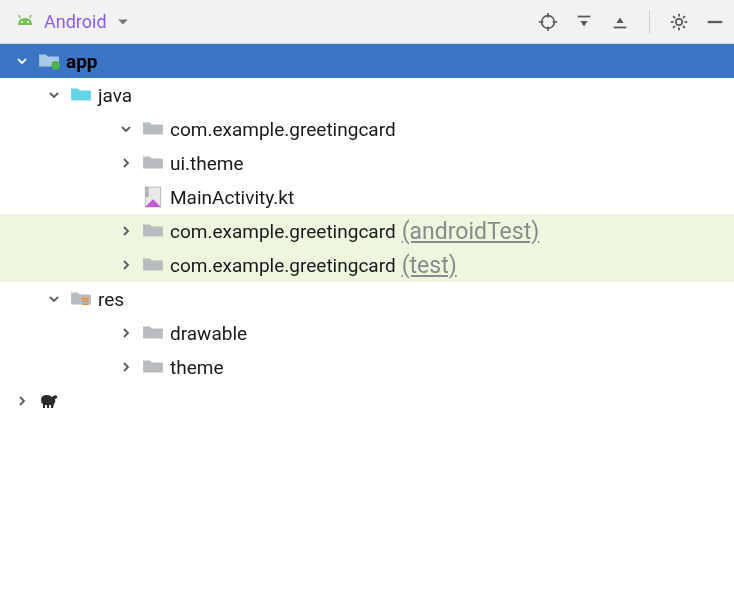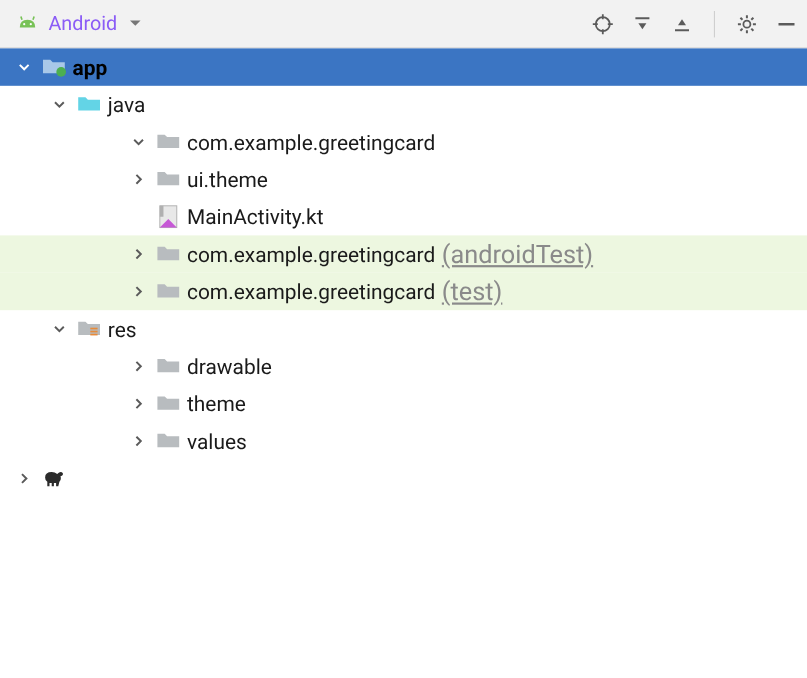--- a/index.html
+++ b/index.html
@@ -333,33 +333,20 @@
         </svg>
       </span>
     <span class="icon">
         <svg viewBox="0 0 20 20">
           <use href="#folder-grey"></use>
         </svg>
       </span>
     <span class="label">theme</span>
   </div>
 
-  <div class="row d2">
-    <span class="arrow">
-        <svg viewBox="0 0 10 10">
-          <use href="#chev-right"></use>
-        </svg>
-      </span>
-    <span class="icon">
-        <svg viewBox="0 0 20 20">
-          <use href="#folder-grey"></use>
-        </svg>
-      </span>
-    <span class="label">values</span>
-  </div>
 
   <div class="row d0">
     <span class="arrow">
         <svg viewBox="0 0 10 10">
           <use href="#chev-right"></use>
         </svg>
       </span>
     <span class="icon">
         <svg viewBox="0 0 22 22">
           <use href="#gradle-elephant"></use>

